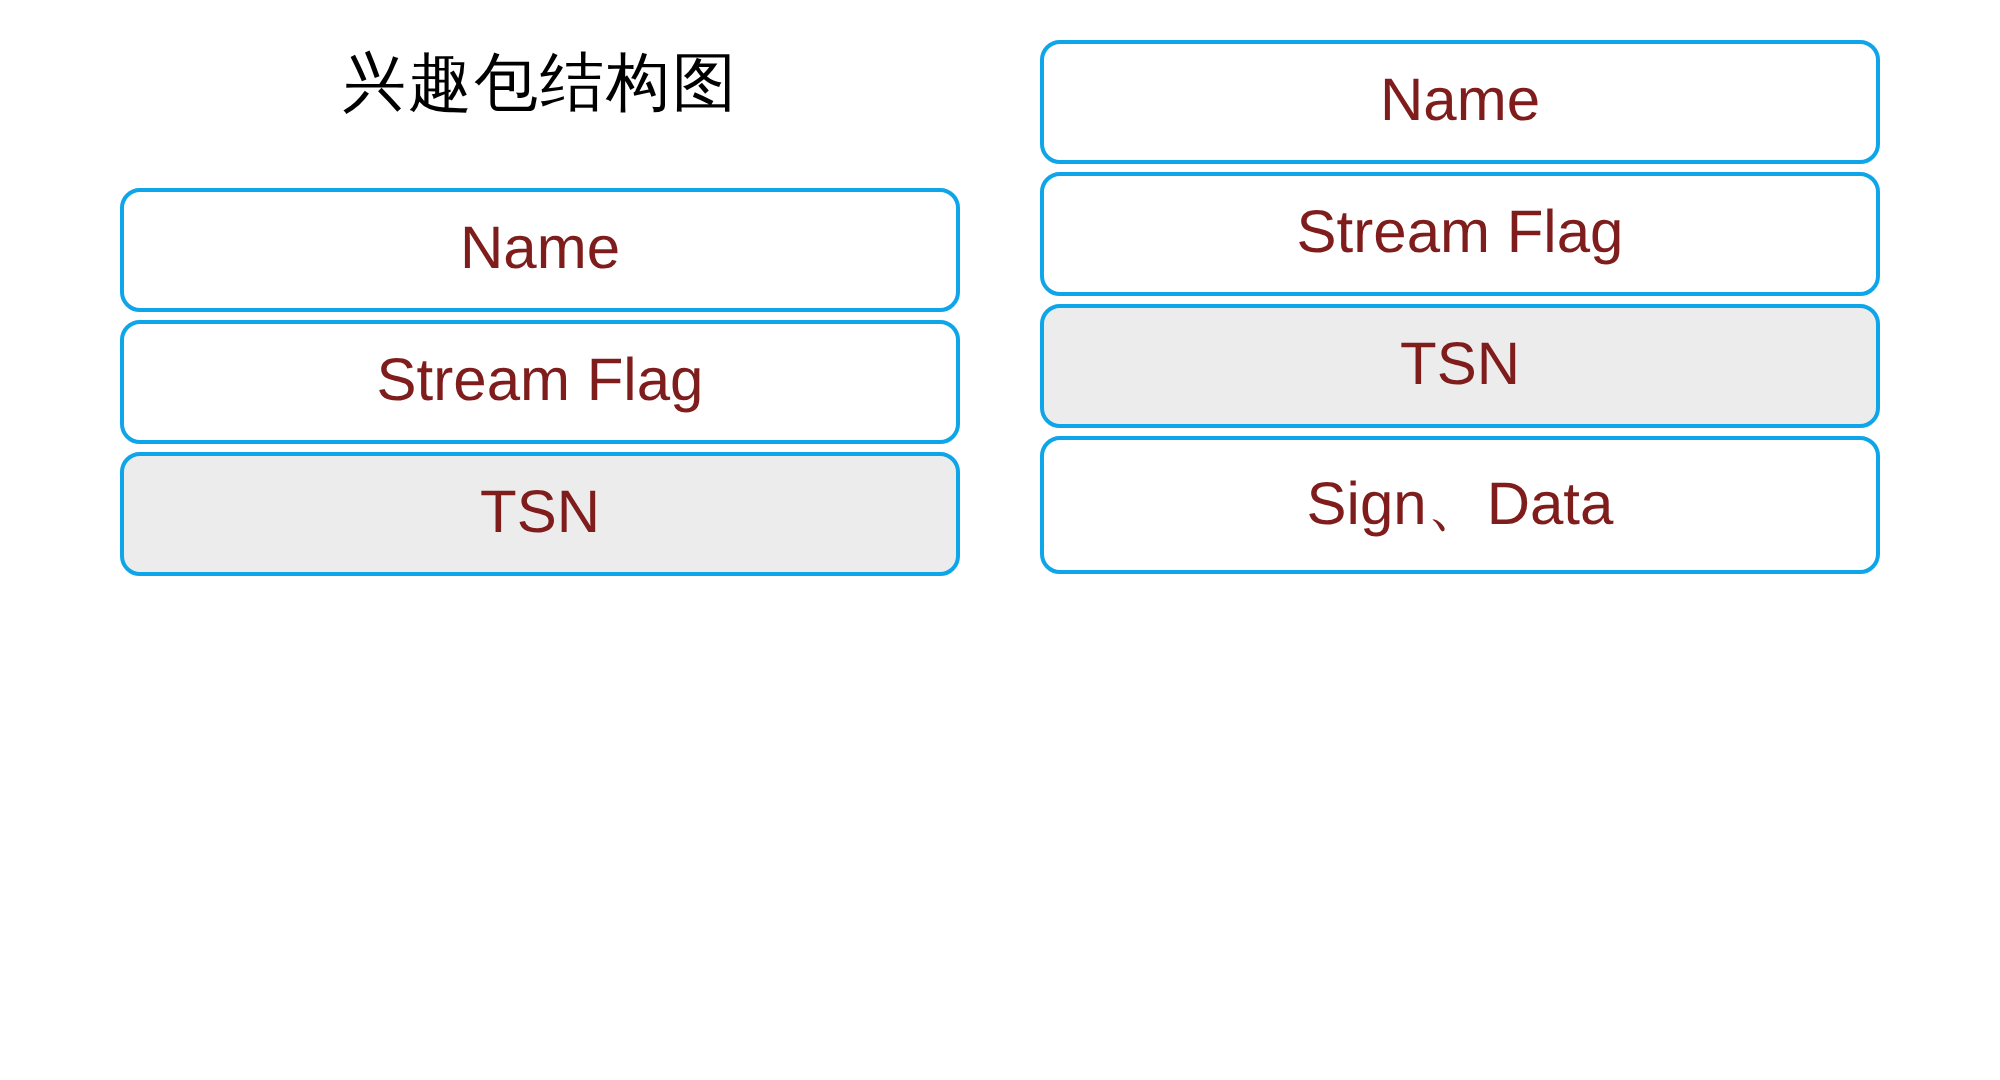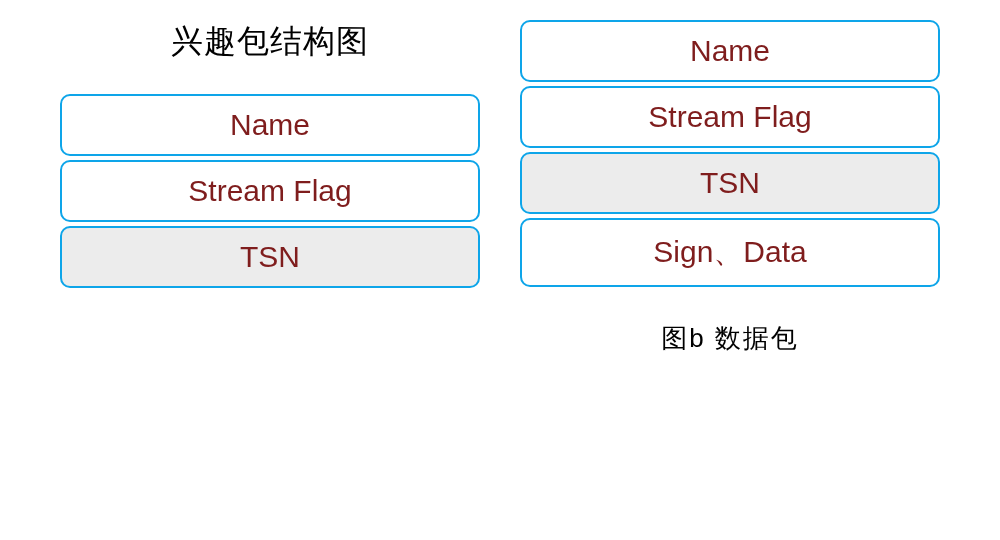--- a/index.html
+++ b/index.html
@@ -69,14 +69,13 @@
   </div>
 </div>
 
 <div class="diagram-column">
   <div class="packet-stack">
     <div class="packet-field">Name</div>
     <div class="packet-field">Stream  Flag</div>
     <div class="packet-field highlighted">TSN</div>
     <div class="packet-field">Sign、Data</div>
   </div>
-  <div class="diagram-caption">图b  数据包</div>
 </div>
 
 </body></html>

